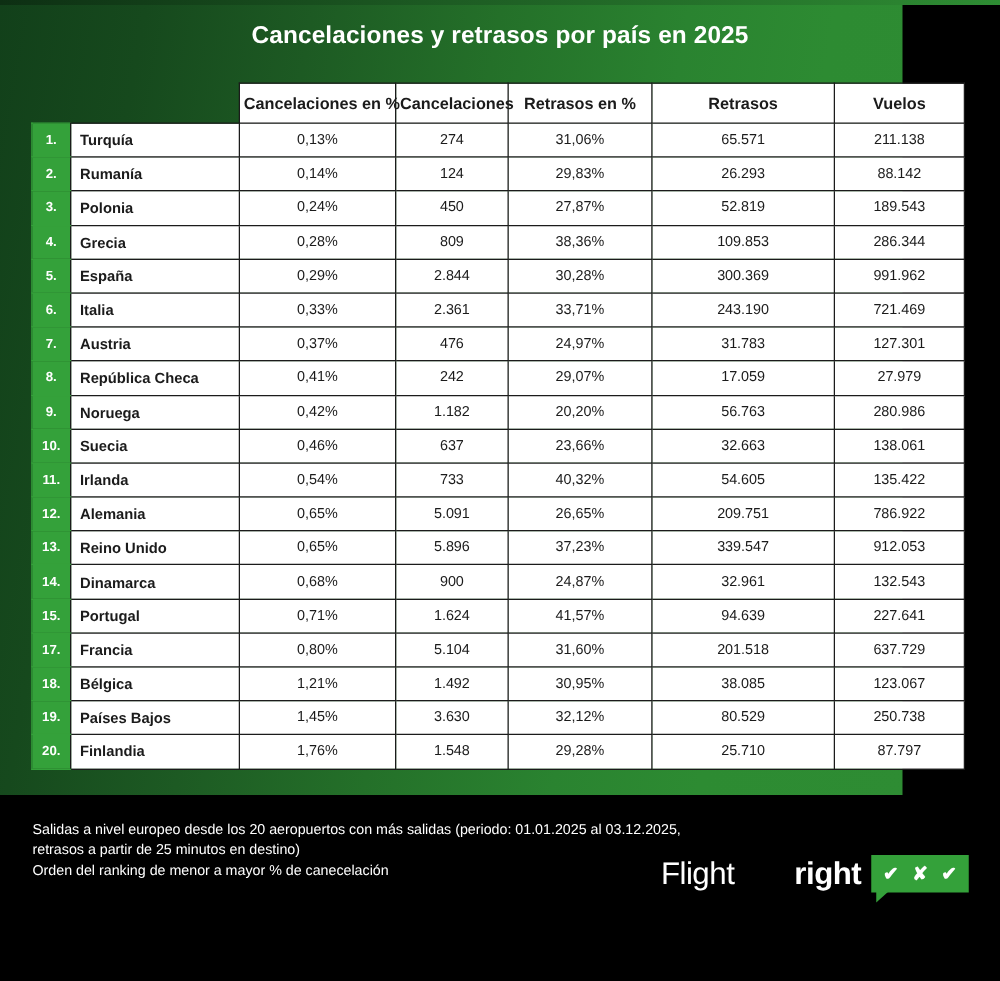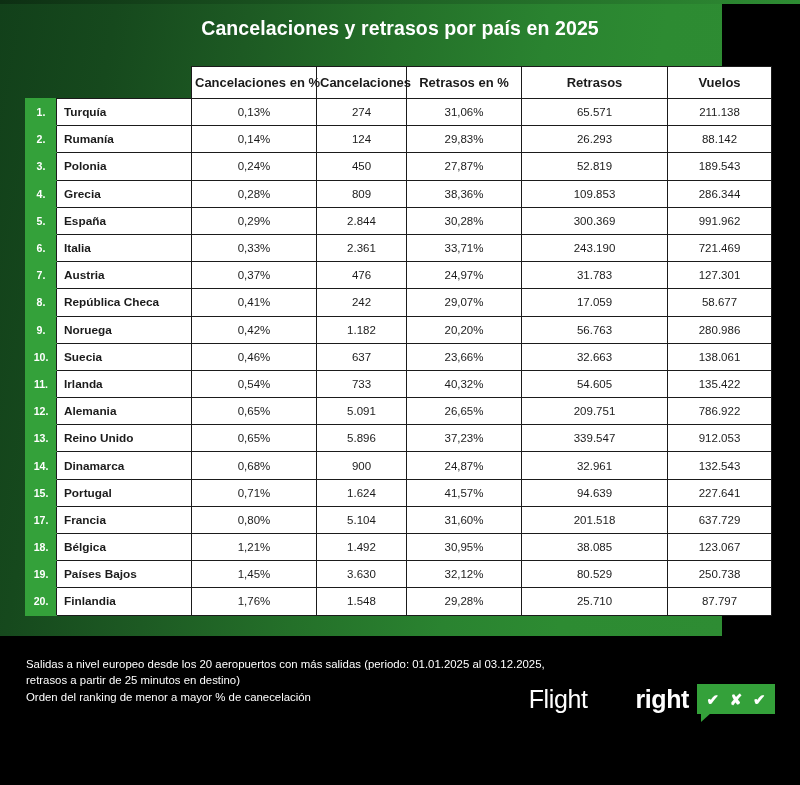--- a/index.html
+++ b/index.html
@@ -277,21 +277,21 @@
               <td>31.783</td>
               <td>127.301</td>
             </tr>
             <tr>
               <td class="rank">8.</td>
               <td class="country">República Checa</td>
               <td>0,41%</td>
               <td>242</td>
               <td>29,07%</td>
               <td>17.059</td>
-              <td>58.677</td>
+              <td>27.979</td>
             </tr>
             <tr>
               <td class="rank">9.</td>
               <td class="country">Noruega</td>
               <td>0,42%</td>
               <td>1.182</td>
               <td>20,20%</td>
               <td>56.763</td>
               <td>280.986</td>
             </tr>

